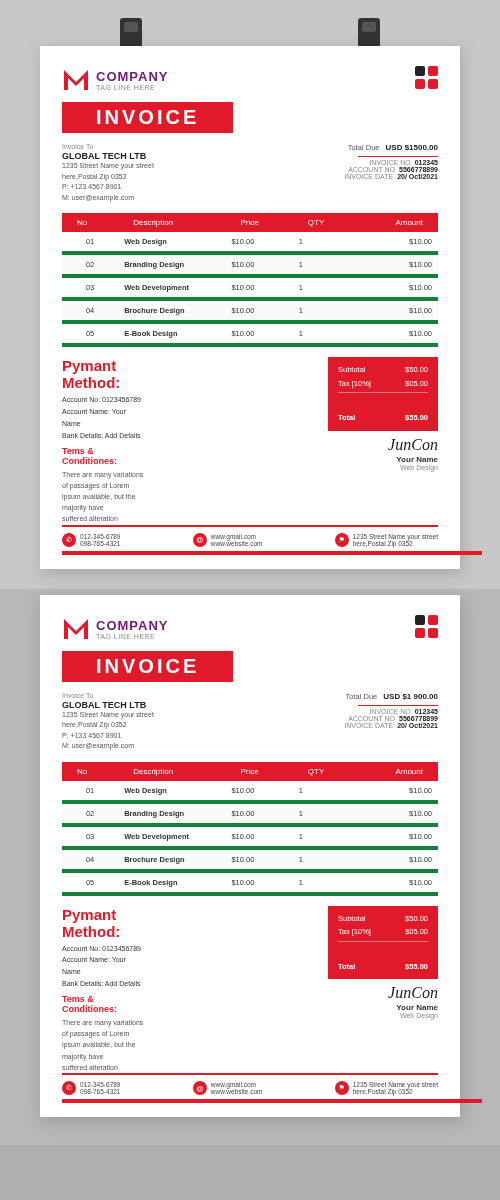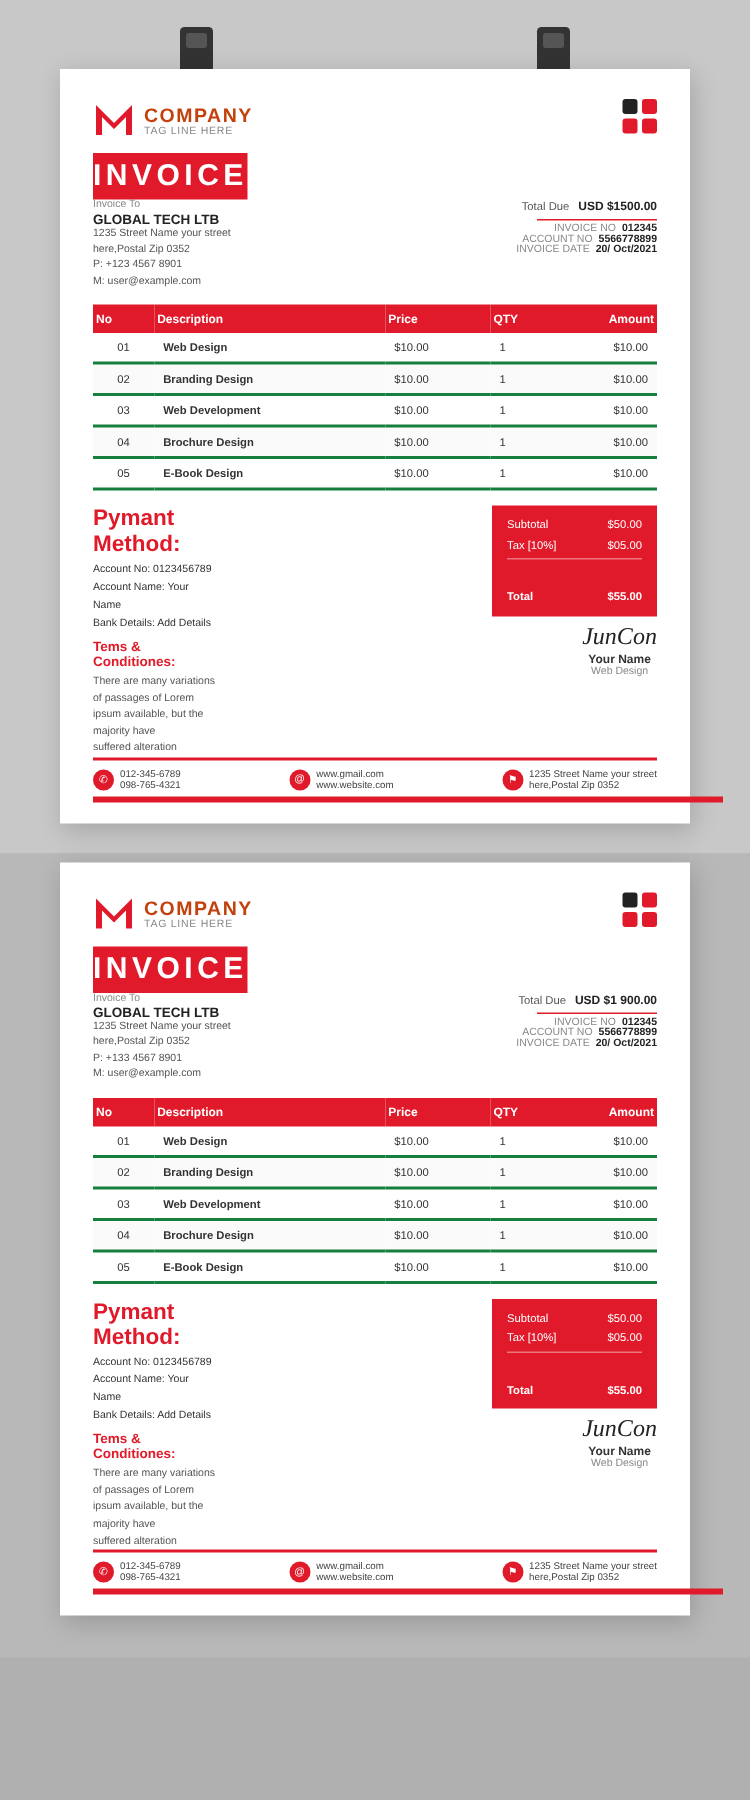--- a/index.html
+++ b/index.html
@@ -67,21 +67,21 @@
       height: 28px;
       display: flex;
       align-items: center;
       justify-content: center;
     }
     .logo-text-group { display: flex; flex-direction: column; }
     .company-name {
       font-size: 13px;
       font-weight: 900;
       letter-spacing: 1px;
-      color: #c2410c;
+      color: #701a75;
     }
     .tagline {
       font-size: 7px;
       color: #888;
       letter-spacing: 0.5px;
     }
     .header-deco {
       display: flex;
       flex-direction: column;
       align-items: flex-end;
@@ -97,21 +97,22 @@
       width: 10px; height: 10px;
       background: #e01a2a;
       border-radius: 2px;
     }
     .deco-sq.black { background: #222; }
 
     
     .invoice-title-bar {
       background: #e01a2a;
       display: inline-block;
-      padding: 4px 0;
+      padding: 4px 34px;
+      margin-bottom: 10px;
     }
     .invoice-title-bar span {
       color: #fff;
       font-size: 20px;
       font-weight: 900;
       letter-spacing: 3px;
     }
 
     
     .invoice-info {
@@ -149,28 +150,28 @@
       width: 100%;
       border-collapse: collapse;
       margin-bottom: 10px;
       font-size: 7.5px;
     }
     .inv-table thead tr {
       background: #e01a2a;
     }
     .inv-table thead th {
       color: #fff;
-      padding: 5px 2px;
+      padding: 5px 15px;
       text-align: left;
       font-size: 8px;
-      font-weight: 700;
+      font-weight: 400;
     }
     .inv-table thead th.right { text-align: right; }
     .inv-table tbody tr {
-      border-bottom: 2px solid #15803d;
+      border-bottom: 4px solid #15803d;
     }
     .inv-table tbody tr:nth-child(even) {
       background: #fafafa;
     }
     .inv-table tbody td {
       padding: 5px 6px;
       font-size: 7.5px;
       color: #333;
     }
     .inv-table tbody td.right { text-align: right; }
@@ -208,21 +209,21 @@
     .terms-section { font-size: 7px; color: #333; margin-top: 4px; width: 55%; }
     .terms-title {
       font-size: 9px;
       font-weight: 700;
       color: #e01a2a;
       margin-bottom: 3px;
     }
     .terms-section p { line-height: 1.6; color: #555; }
 
     .signature-area {
-      text-align: center;
+      text-align: right;
       font-size: 7px;
       color: #333;
       margin-left: 32px;
     }
     .signature-name { font-weight: 700; font-size: 8px; margin-top: 2px; }
     .signature-role { color: #888; font-size: 7px; }
     .signature-img {
       font-family: 'Georgia', serif;
       font-style: italic;
       font-size: 16px;

